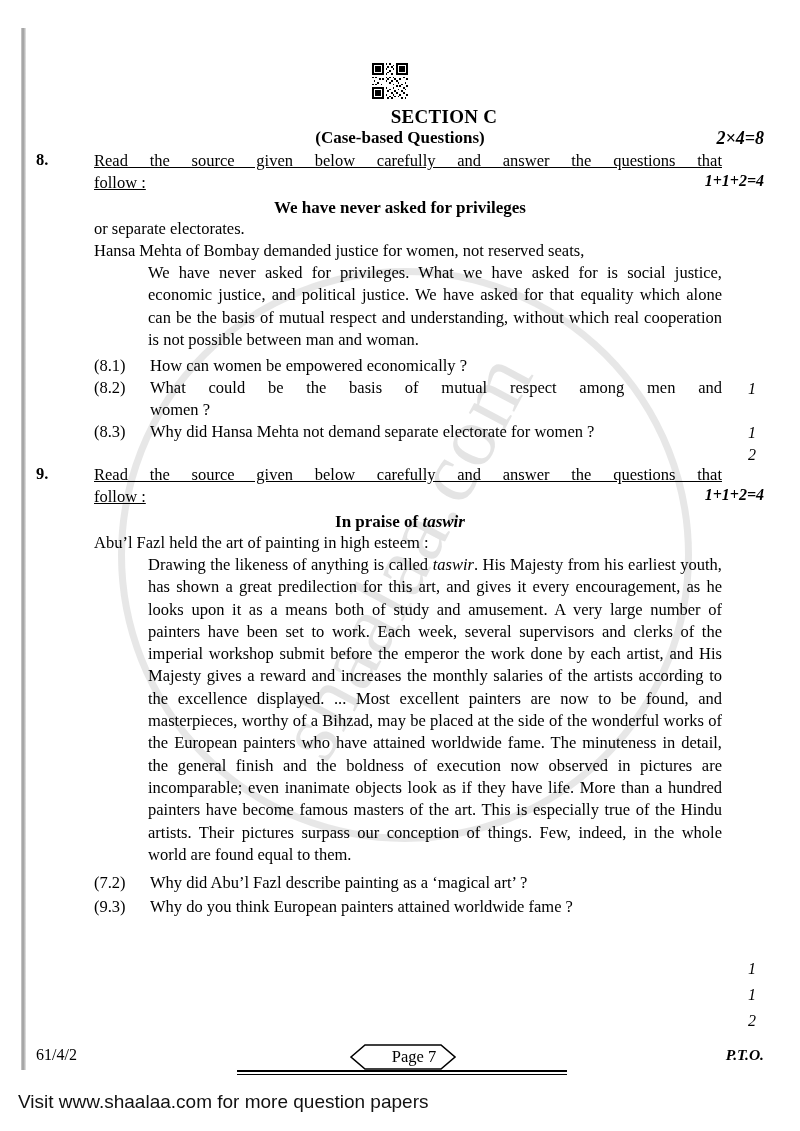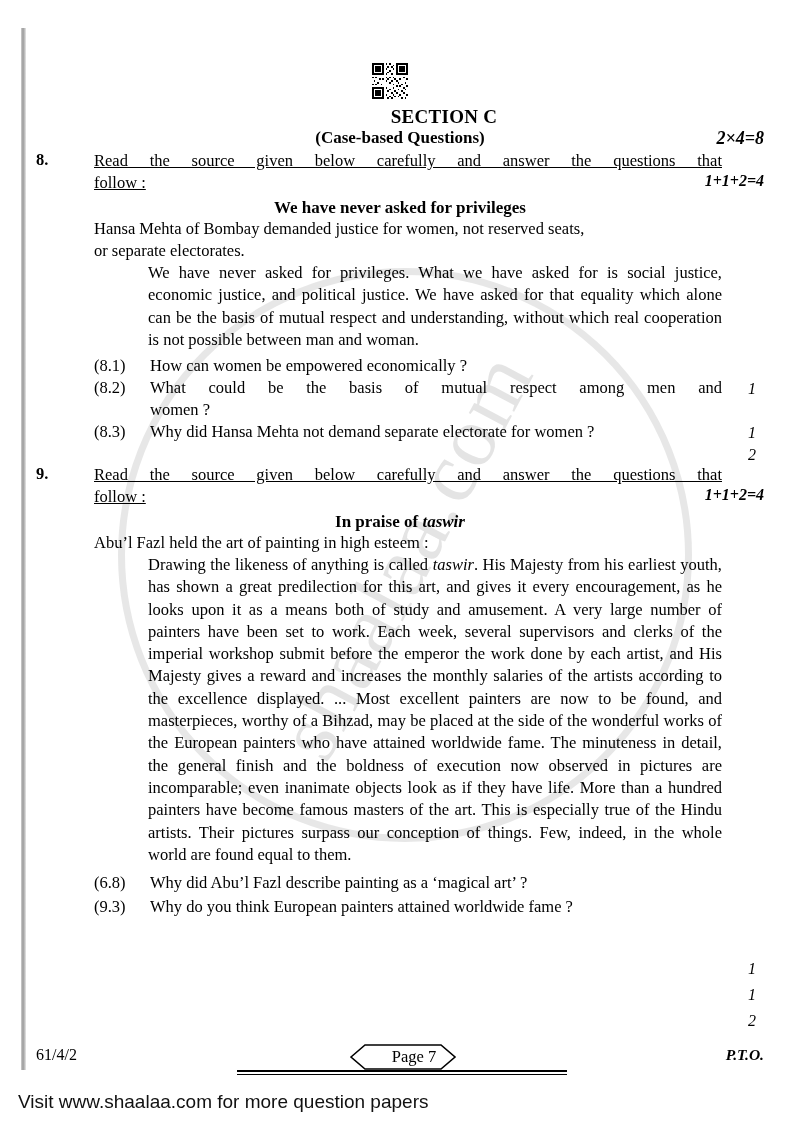--- a/index.html
+++ b/index.html
@@ -328,22 +328,22 @@
     <div class="section-marks">2×4=8</div>
 
     <div class="qblock" style="top:150px;">
       <div class="qnum">8.</div>
       <div class="qbody justify-all">Read  the  source  given  below  carefully  and  answer  the  questions  that</div>
       <div class="qbody">follow :</div>
       <div class="marks-right" style="top:22px;">1+1+2=4</div>
 
       <div class="source-title" style="margin-top:4px;">We have never asked for privileges</div>
 
+      <div class="source-intro">or separate electorates.</div>
       <div class="source-intro">Hansa Mehta of Bombay demanded justice for women, not reserved seats,</div>
-      <div class="source-intro">or separate electorates.</div>
 
       <div class="extract">We  have  never  asked  for  privileges.  What  we  have  asked  for  is social justice, economic justice, and political justice. We have asked for  that  equality  which  alone  can  be  the  basis  of  mutual  respect and understanding, without which real cooperation is not possible between man and woman.</div>
 
       <div class="subq" style="margin-top:4px;">
         <span class="label">(8.1)</span>
         <div class="stext">How can women be empowered economically ?</div>
       </div>
       <div class="subq">
         <span class="label">(8.2)</span>
         <div class="stext spread">What  could  be  the  basis  of  mutual  respect  among  men  and</div>
@@ -365,21 +365,21 @@
       <div class="qbody">follow :</div>
       <div class="marks-right" style="top:22px;">1+1+2=4</div>
 
       <div class="source-title" style="margin-top:4px;"><span>In praise of </span><i class="it">taswir</i></div>
 
       <div class="source-intro">Abu’l Fazl held the art of painting in high esteem :</div>
 
       <div class="extract"><span>Drawing  the  likeness  of  anything  is  called  </span><i class="it">taswir</i><span>.  His  Majesty from his earliest youth, has shown a great predilection for this art, and  gives  it  every  encouragement,  as  he  looks  upon  it  as  a  means both  of  study  and  amusement.  A  very  large  number  of  painters have  been  set  to  work.  Each  week,  several  supervisors  and  clerks of  the  imperial  workshop  submit  before  the  emperor  the  work  done by  each  artist,  and  His  Majesty  gives  a  reward  and  increases  the monthly   salaries   of   the   artists   according   to   the   excellence displayed.  ...  Most  excellent  painters  are  now  to  be  found,  and masterpieces,  worthy  of  a  Bihzad,  may  be  placed  at  the  side  of  the wonderful  works  of  the  European  painters  who  have  attained worldwide  fame.  The  minuteness  in  detail,  the  general  finish  and the   boldness   of   execution   now   observed   in   pictures   are incomparable;  even  inanimate  objects  look  as  if  they  have  life. More than a hundred painters have become famous masters of the art.  This  is  especially  true  of  the  Hindu  artists.  Their  pictures surpass  our  conception  of  things.  Few,  indeed,  in  the  whole  world are found equal to them.</span></div>
 
       <div class="subq" style="margin-top:6px;">
-        <span class="label">(6.8)</span>
+        <span class="label">(7.2)</span>
         <div class="stext">Why did Abu’l Fazl describe painting as a ‘magical art’ ?</div>
       </div>
       <div class="subq" style="margin-top:2px;">
         <span class="label">(9.3)</span>
         <div class="stext">Why do you think European painters attained worldwide fame ?</div>
       </div>
 
       <div class="marks-plain" style="top:496px;">1</div>
       <div class="marks-plain" style="top:522px;">1</div>
       <div class="marks-plain" style="top:548px;">2</div>

